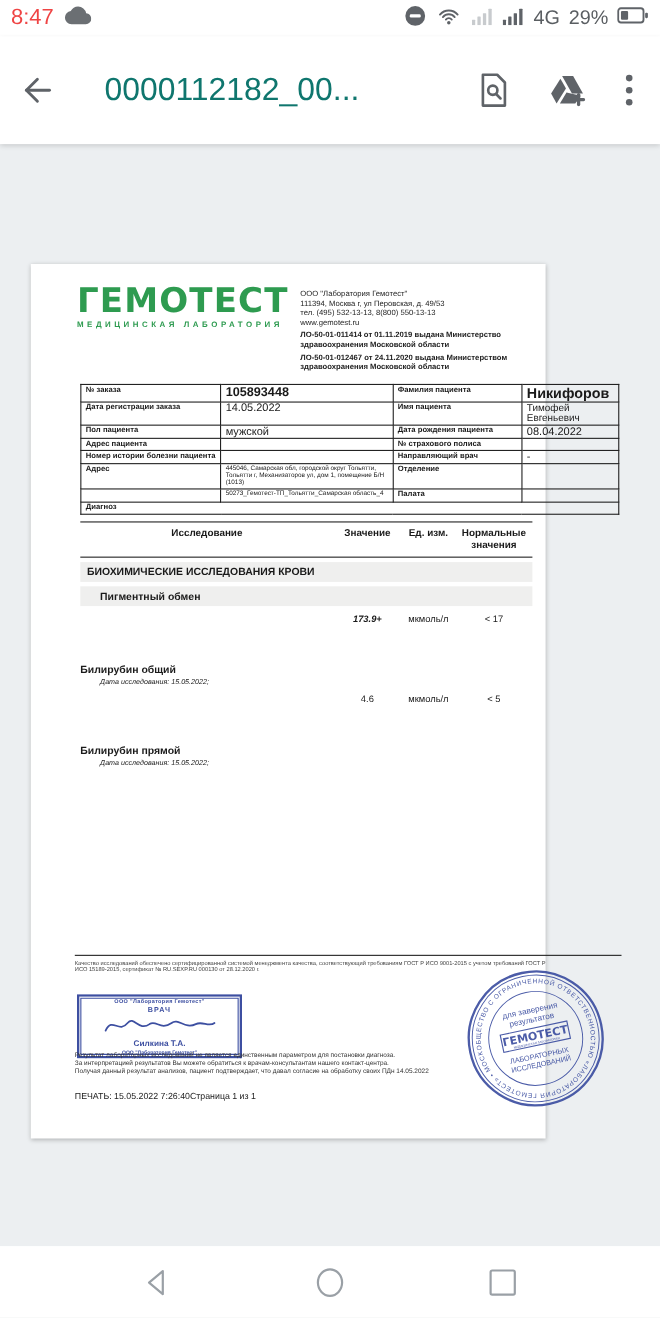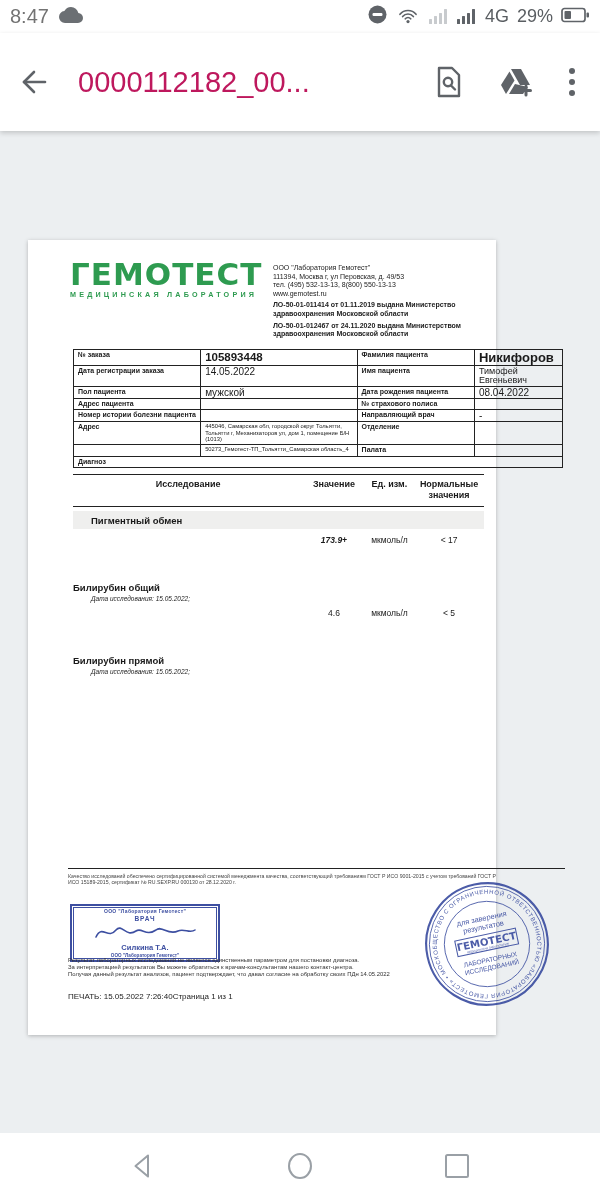--- a/index.html
+++ b/index.html
@@ -2,27 +2,27 @@
 <html><head>
 <meta charset="utf-8">
 <style>
   * { margin:0; padding:0; box-sizing:border-box; }
   html,body { background:#dfe1e5; }
   body { font-family:"Liberation Sans", sans-serif; }
   .screen { position:relative; width:600px; height:1198px; background:#ffffff; overflow:hidden; margin:0 auto; }
 
   
   .status-bar { position:absolute; top:0; left:0; width:600px; height:33px; background:#fff; display:flex; align-items:center; padding:0 10px; color:#5f6368; }
-  .sb-time { font-size:20px; color:#737373; margin-right:10px; }
+  .sb-time { font-size:20px; color:#ef4444; margin-right:10px; }
   .sb-right { margin-left:auto; display:flex; align-items:center; gap:8px; }
   .sb-text { font-size:18px; color:#5a5e62; }
 
   
   .app-bar { position:absolute; top:33px; left:0; width:600px; height:98px; background:#fff; display:flex; align-items:center; padding:0 18px; box-shadow:0 2px 5px rgba(0,0,0,0.18); z-index:5; }
-  .ab-title { font-size:29px; color:#be185d; margin-left:28px; flex:1 1 auto; white-space:nowrap; overflow:hidden; }
+  .ab-title { font-size:29px; color:#0f766e; margin-left:45px; flex:1 1 auto; white-space:nowrap; overflow:hidden; }
   .ab-icons { display:flex; align-items:center; gap:36px; margin-right:6px; }
   .icon-btn { display:flex; align-items:center; justify-content:center; background:none; border:none; cursor:pointer; padding:0; }
 
   
   .viewer { position:absolute; top:131px; left:0; width:600px; height:1002px; background:#eceff1; overflow:hidden; }
 
   
   .page { position:absolute; top:109px; left:28px; width:468px; height:795px; background:#fff; box-shadow:0 1px 4px rgba(0,0,0,0.25); color:#1a1a1a; }
   .doc-header { display:flex; padding:20px 10px 0 42px; }
   .logo-block { width:240px; }
@@ -239,20 +239,23 @@
       </tbody>
         </table>
 
       <div class="res-head">
         <div>Исследование</div>
         <div>Значение</div>
         <div>Ед. изм.</div>
         <div>Нормальные значения</div>
       </div>
 
+      <div class="res-band">
+        <div class="res-section">БИОХИМИЧЕСКИЕ ИССЛЕДОВАНИЯ КРОВИ</div>
+      </div>
       <div class="res-band sub">
         <div class="res-section">Пигментный обмен</div>
       </div>
 
       <div class="res-row">
         <div class="rr-test">
           <div>Билирубин общий</div>
           <div class="rr-note">Дата исследования: 15.05.2022;</div>
         </div>
         <div class="rr-val flagged">173.9+</div>

